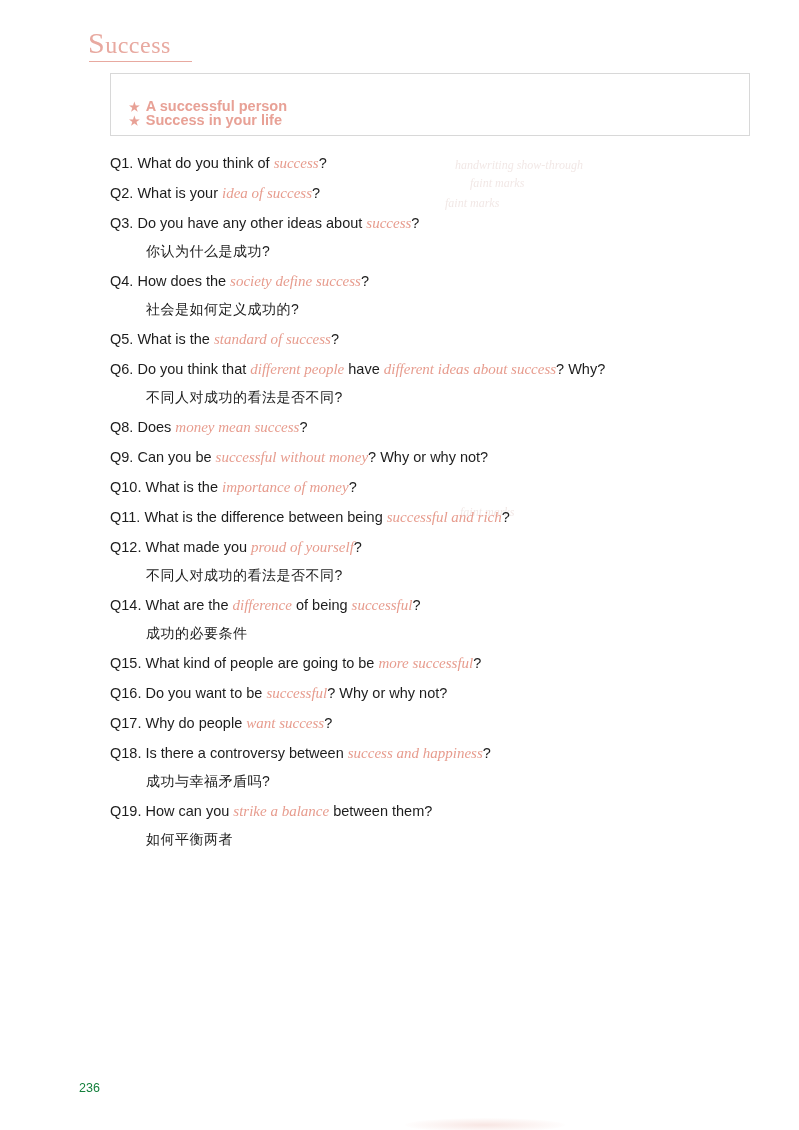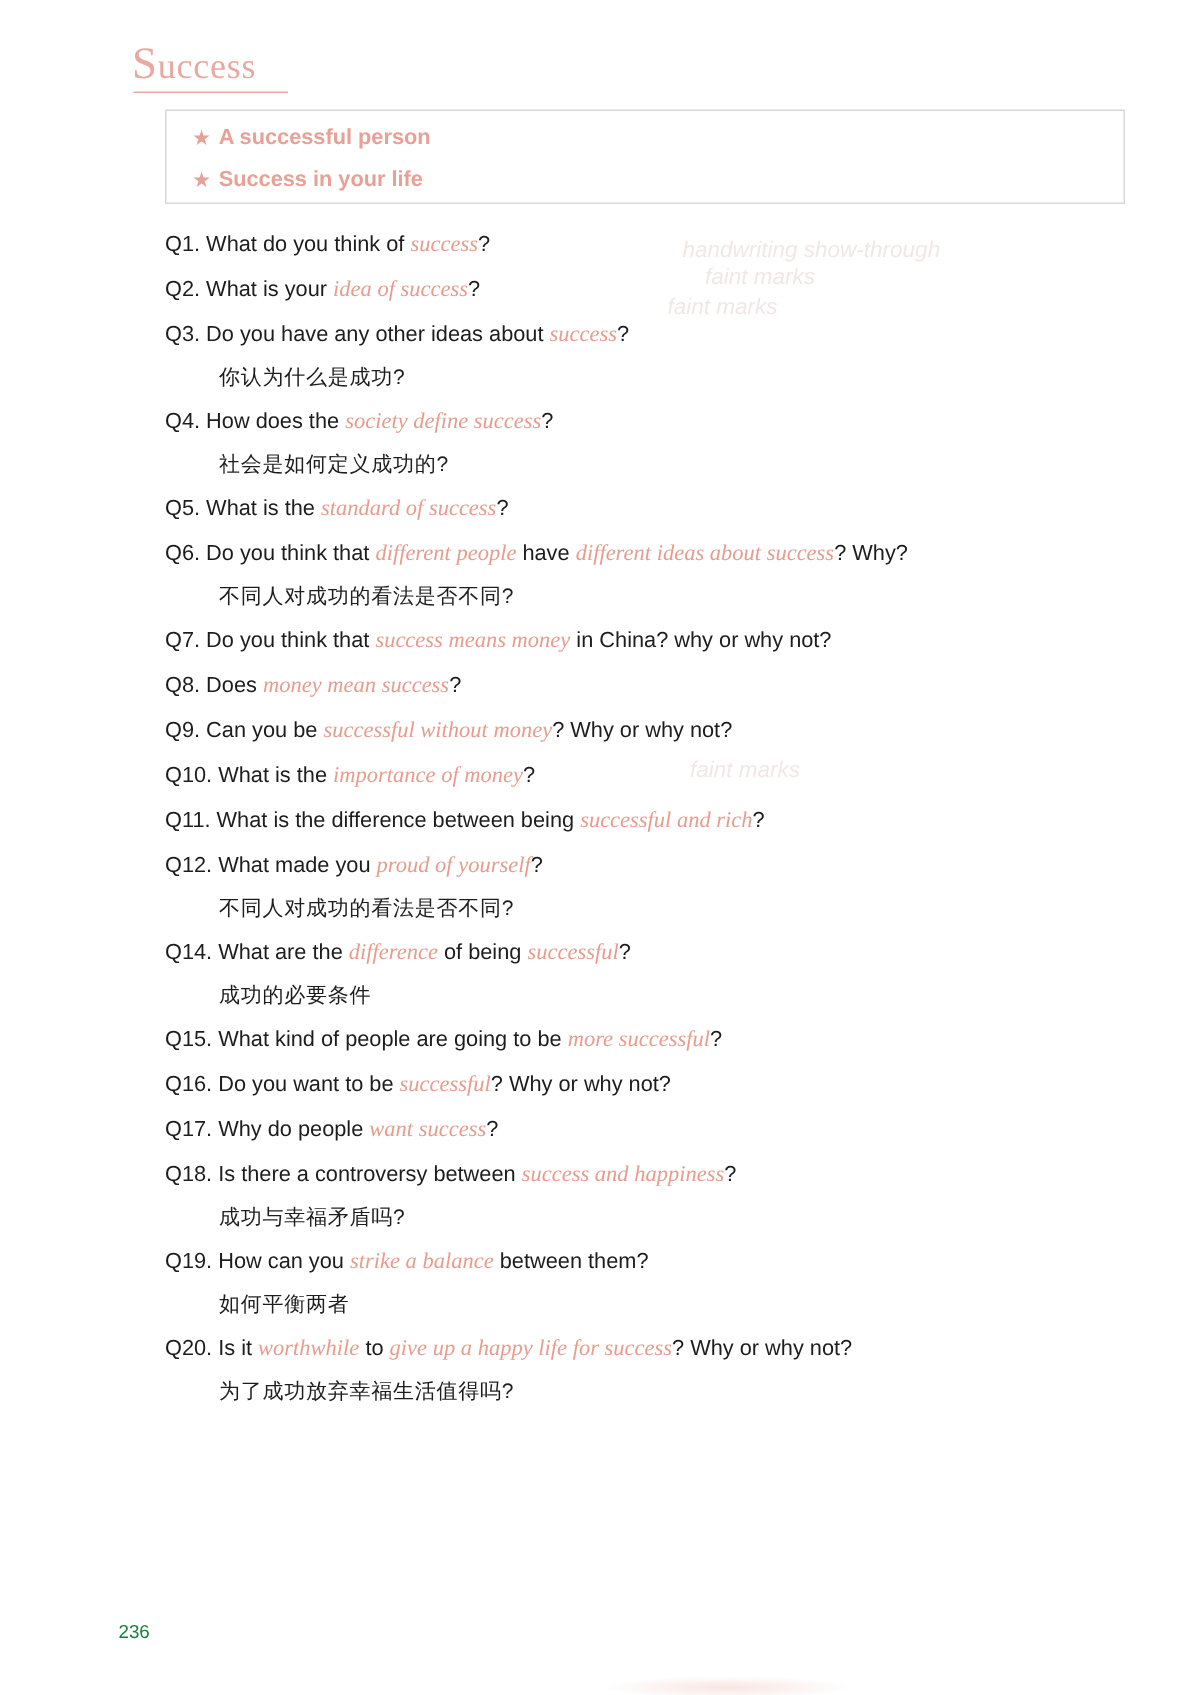--- a/index.html
+++ b/index.html
@@ -65,21 +65,21 @@
     font-weight: bold;
     font-size: 14.5px;
     color: #e8a196;
     white-space: nowrap;
   }
   .topic-line .star {
     color: #e8a196;
     font-size: 12px;
     margin-right: 6px;
   }
-  .topic-line.l1 { top: 10px; }
+  .topic-line.l1 { top: 24px; }
   .topic-line.l2 { top: 38px; }
 
   
   .qlist {
     position: absolute;
     left: 110px;
     top: 155px;
     width: 660px;
   }
   .qrow {
@@ -122,23 +122,23 @@
     left: 405px;
     top: 1118px;
     width: 160px;
     height: 14px;
     border-radius: 50%;
     background: radial-gradient(ellipse at center, rgba(230,170,160,0.30) 0%, rgba(230,170,160,0.06) 60%, rgba(255,255,255,0) 75%);
   }
   .ghost {
     position: absolute;
     color: rgba(210,175,170,0.30);
-    font-family: Liberation Sans, sans-serif;
+    font-family: Liberation Serif, serif;
     font-style: italic;
-    font-size: 15px;
+    font-size: 12px;
     white-space: nowrap;
     pointer-events: none;
   }
   .ghost.g1 { left: 455px; top: 158px; }
   .ghost.g2 { left: 470px; top: 176px; }
   .ghost.g3 { left: 445px; top: 196px; }
   .ghost.g4 { left: 460px; top: 505px; }
 </style>
 </head>
 <body>
@@ -164,30 +164,28 @@
   <div class="ghost g3">faint marks</div>
   <div class="ghost g4">faint marks</div>
 
   <div class="qlist">
       <div class="qrow"><span class="qnum">Q1.</span> <span>What do you think of </span><span class="em">success</span><span>?</span></div>
       <div class="qrow"><span class="qnum">Q2.</span> <span>What is your </span><span class="em">idea of success</span><span>?</span></div>
       <div class="qrow"><span class="qnum">Q3.</span> <span>Do you have any other ideas about </span><span class="em">success</span><span>?</span><span class="cn">你认为什么是成功?</span></div>
       <div class="qrow"><span class="qnum">Q4.</span> <span>How does the </span><span class="em">society define success</span><span>?</span><span class="cn">社会是如何定义成功的?</span></div>
       <div class="qrow"><span class="qnum">Q5.</span> <span>What is the </span><span class="em">standard of success</span><span>?</span></div>
       <div class="qrow"><span class="qnum">Q6.</span> <span>Do you think that </span><span class="em">different people</span><span> have </span><span class="em">different ideas about success</span><span>? Why?</span><span class="cn">不同人对成功的看法是否不同?</span></div>
-      <div class="qrow"><span class="qnum">Q7.</span> <span>Do you think that </span><span class="em">success means money</span><span> in China? why or why not?</span></div>
       <div class="qrow"><span class="qnum">Q8.</span> <span>Does </span><span class="em">money mean success</span><span>?</span></div>
       <div class="qrow"><span class="qnum">Q9.</span> <span>Can you be </span><span class="em">successful without money</span><span>? Why or why not?</span></div>
       <div class="qrow"><span class="qnum">Q10.</span> <span>What is the </span><span class="em">importance of money</span><span>?</span></div>
       <div class="qrow"><span class="qnum">Q11.</span> <span>What is the difference between being </span><span class="em">successful and rich</span><span>?</span></div>
       <div class="qrow"><span class="qnum">Q12.</span> <span>What made you </span><span class="em">proud of yourself</span><span>?</span><span class="cn">不同人对成功的看法是否不同?</span></div>
       <div class="qrow"><span class="qnum">Q14.</span> <span>What are the </span><span class="em">difference</span><span> of being </span><span class="em">successful</span><span>?</span><span class="cn">成功的必要条件</span></div>
       <div class="qrow"><span class="qnum">Q15.</span> <span>What kind of people are going to be </span><span class="em">more successful</span><span>?</span></div>
       <div class="qrow"><span class="qnum">Q16.</span> <span>Do you want to be </span><span class="em">successful</span><span>? Why or why not?</span></div>
       <div class="qrow"><span class="qnum">Q17.</span> <span>Why do people </span><span class="em">want success</span><span>?</span></div>
       <div class="qrow"><span class="qnum">Q18.</span> <span>Is there a controversy between </span><span class="em">success and happiness</span><span>?</span><span class="cn">成功与幸福矛盾吗?</span></div>
       <div class="qrow"><span class="qnum">Q19.</span> <span>How can you </span><span class="em">strike a balance</span><span> between them?</span><span class="cn">如何平衡两者</span></div>
-      <div class="qrow"><span class="qnum">Q20.</span> <span>Is it </span><span class="em">worthwhile</span><span> to </span><span class="em">give up a happy life for success</span><span>? Why or why not?</span><span class="cn">为了成功放弃幸福生活值得吗?</span></div>
     </div>
 
   <div class="page-number">236</div>
   <div class="bottom-smudge"></div>
 </div>
 
 </body></html>

